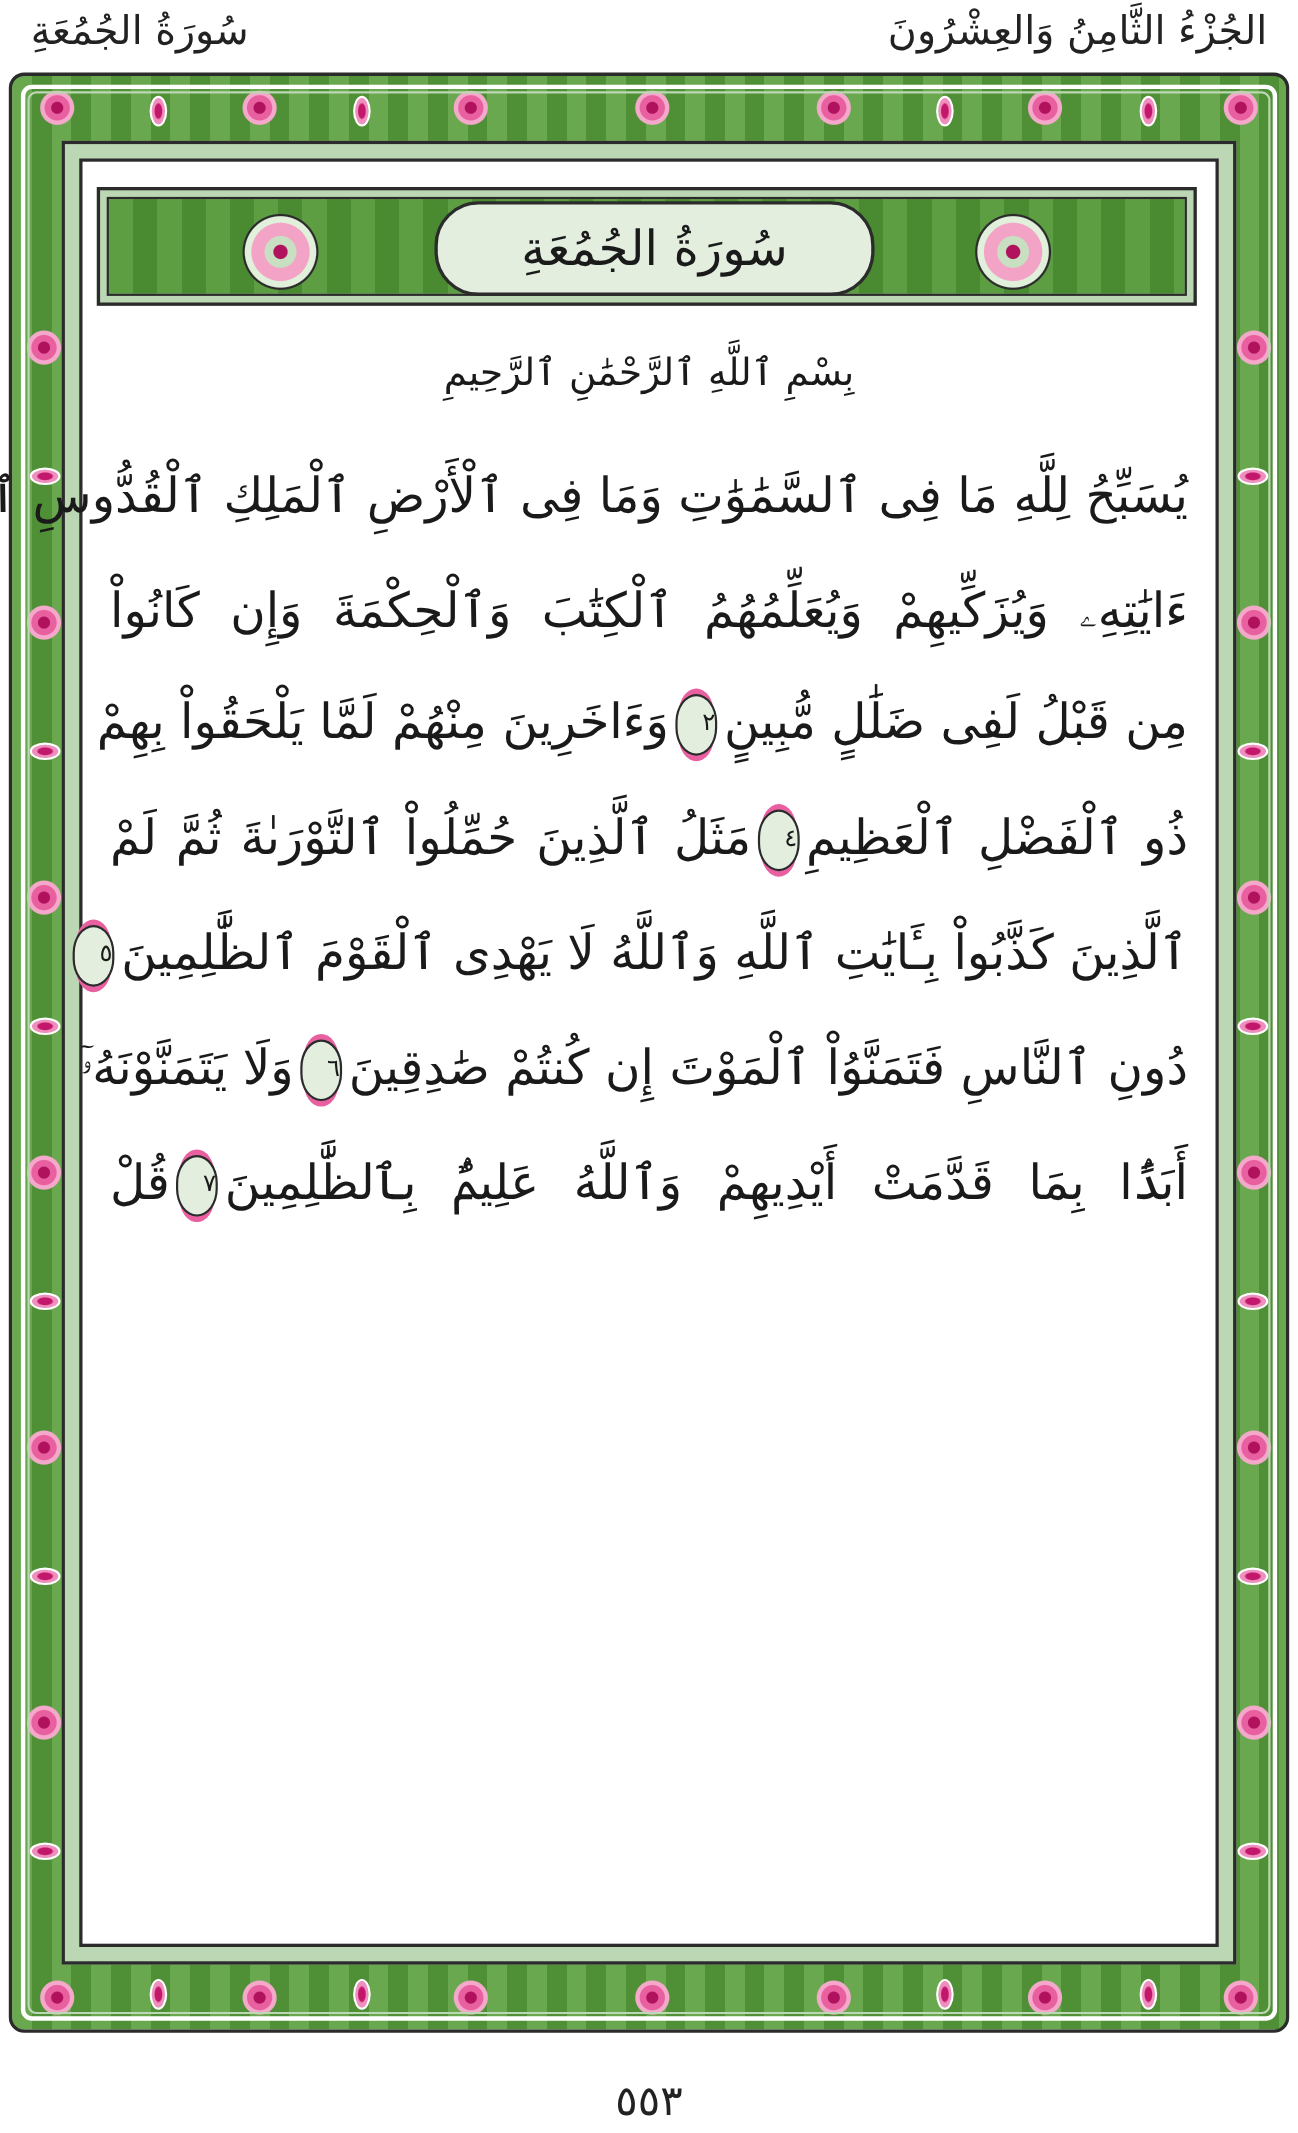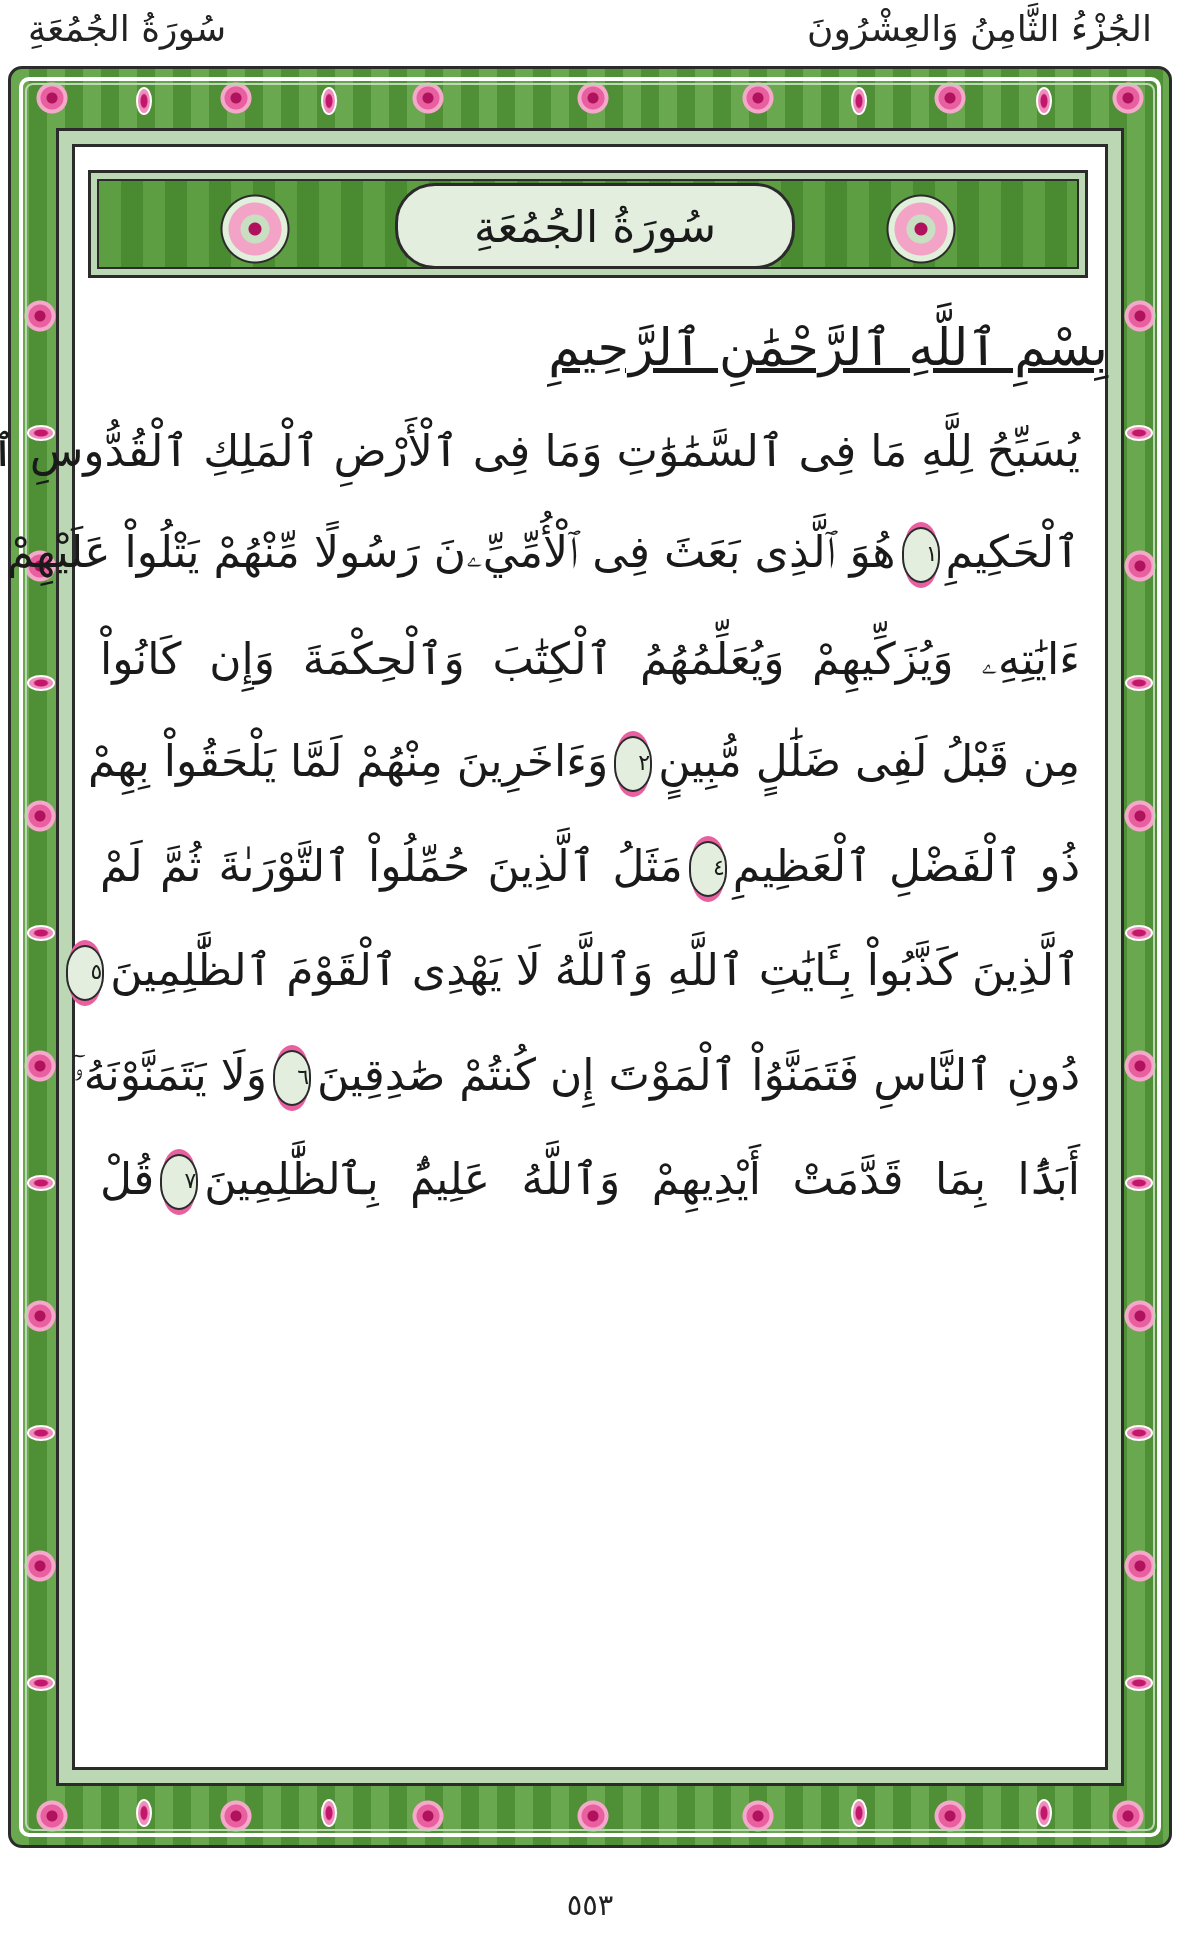--- a/index.html
+++ b/index.html
@@ -27,33 +27,33 @@
   .title-band{position:absolute;left:88px;top:170px;width:1000px;height:108px;
      background:#bcd7b4;border:3px solid #2b2b2b;box-sizing:border-box;}
   .title-inner{position:absolute;inset:6px;background:
      repeating-linear-gradient(90deg,#5e9e43 0 22px,#4a8a30 22px 44px);border:2px solid #2b2b2b;}
   .rosette{position:absolute;top:12px;width:72px;height:72px;border-radius:50%;
      background:radial-gradient(circle,#b0125e 0 6px,#c8dfc1 7px 14px,#f2a3c6 15px 26px,#e0f0da 27px 32px,#2b2b2b 33px 34px,transparent 35px);}
   .cartouche{position:absolute;left:296px;top:2px;width:400px;height:86px;
      background:#e3eedf;border:3px solid #2b2b2b;border-radius:40px;box-sizing:border-box;
      display:flex;align-items:center;justify-content:center;}
   .cartouche span{font-size:44px;direction:rtl;color:#1a1a1a;}
-  .basmala{position:absolute;left:72px;width:1036px;top:318px;text-align:right;
-     font-size:51px;direction:rtl;color:#1a1a1a;text-decoration:underline;}
+  .basmala{position:absolute;left:72px;width:1036px;top:318px;text-align:center;
+     font-size:34px;direction:rtl;color:#1a1a1a;}
   .lines{position:absolute;left:100px;width:980px;top:398px;direction:rtl;}
   .line{height:104.5px;display:flex;align-items:center;justify-content:space-between;
      font-family:"DejaVu Sans", sans-serif;font-size:44px;white-space:nowrap;
      text-align:justify;text-align-last:justify;}
   .line span.t{display:block;width:100%;}
   .ayah{display:inline-block;width:34px;height:52px;border-radius:50%/45%;
      background:#e3eedf;border:2px solid #2b2b2b;vertical-align:middle;
      font-size:22px;line-height:50px;text-align:center;margin:0 6px;
      box-shadow:0 -8px 0 -3px #e8609f, 0 8px 0 -3px #e8609f;}
   .pagenum{position:absolute;left:0;width:1180px;top:1888px;text-align:center;
-     font-size:29px;color:#222;direction:rtl;}
+     font-size:38px;color:#222;direction:rtl;}
 </style>
 </head>
 <body>
 
 <div class="hdr left">سُورَةُ الجُمُعَةِ</div>
 <div class="hdr right">الجُزْءُ الثَّامِنُ وَالعِشْرُونَ</div>
 
 <div class="frame-outer">
   <div class="vine">
     <div class="flower" style="left:24px;top:12px"></div>
@@ -118,23 +118,20 @@
   </div>
 </div>
 
 <div class="basmala">بِسْمِ ٱللَّهِ ٱلرَّحْمَٰنِ ٱلرَّحِيمِ</div>
 
 <div class="lines" id="lines">
     <div class="line">
       <span class="t"><span>يُسَبِّحُ لِلَّهِ مَا فِى ٱلسَّمَٰوَٰتِ وَمَا فِى ٱلْأَرْضِ ٱلْمَلِكِ ٱلْقُدُّوسِ ٱلْعَزِيزِ</span></span>
     </div>
     <div class="line">
-      <span class="t"><span>ٱلْحَكِيمِ</span><span class="ayah">١</span><span>هُوَ ٱلَّذِى بَعَثَ فِى ٱلْأُمِّيِّۦنَ رَسُولًا مِّنْهُمْ يَتْلُواْ عَلَيْهِمْ</span></span>
-    </div>
-    <div class="line">
       <span class="t"><span>ءَايَٰتِهِۦ وَيُزَكِّيهِمْ وَيُعَلِّمُهُمُ ٱلْكِتَٰبَ وَٱلْحِكْمَةَ وَإِن كَانُواْ</span></span>
     </div>
     <div class="line">
       <span class="t"><span>مِن قَبْلُ لَفِى ضَلَٰلٍ مُّبِينٍ</span><span class="ayah">٢</span><span>وَءَاخَرِينَ مِنْهُمْ لَمَّا يَلْحَقُواْ بِهِمْ</span></span>
     </div>
     <div class="line">
       <span class="t"><span>ذُو ٱلْفَضْلِ ٱلْعَظِيمِ</span><span class="ayah">٤</span><span>مَثَلُ ٱلَّذِينَ حُمِّلُواْ ٱلتَّوْرَىٰةَ ثُمَّ لَمْ</span></span>
     </div>
     <div class="line">
       <span class="t"><span>ٱلَّذِينَ كَذَّبُواْ بِـَٔايَٰتِ ٱللَّهِ وَٱللَّهُ لَا يَهْدِى ٱلْقَوْمَ ٱلظَّٰلِمِينَ</span><span class="ayah">٥</span></span>

